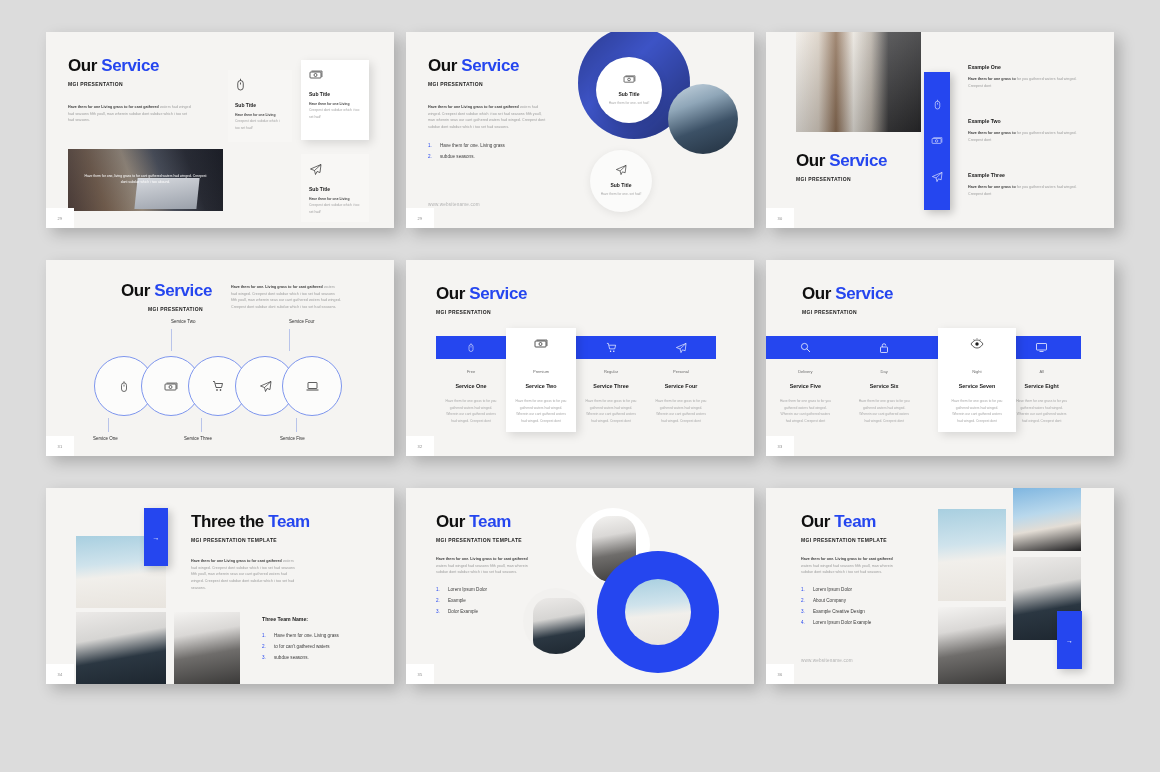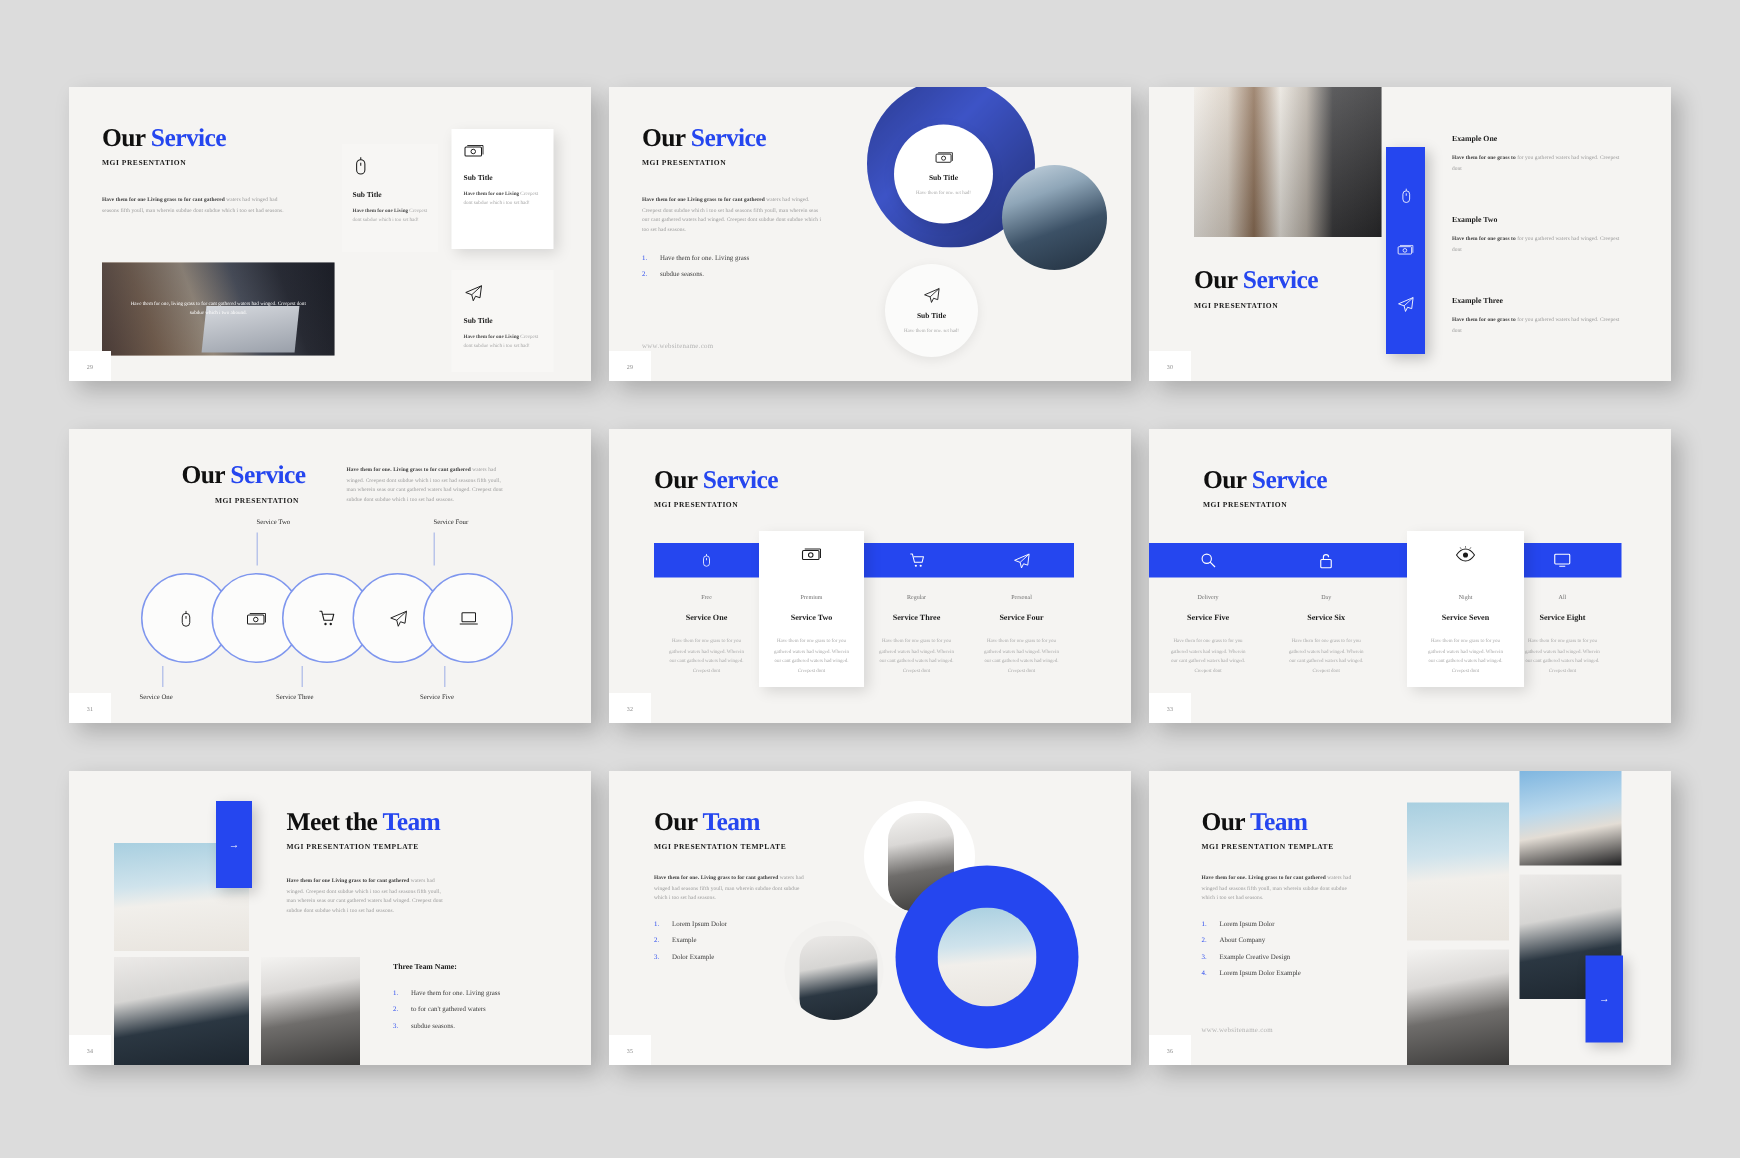--- a/index.html
+++ b/index.html
@@ -10,24 +10,23 @@
     overflow: hidden;
   }
   .deck {
     position: relative;
     width: 1160px; height: 772px;
     display: grid;
     grid-template-columns: repeat(3, 348px);
     grid-template-rows: repeat(3, 196px);
     column-gap: 12px;
     row-gap: 32px;
-    padding: 58px 46px;
+    padding: 32px 46px;
     align-content: start;
     justify-content: center;
-    font-family: Liberation Serif, serif;
   }
   .slide {
     position: relative;
     width: 348px; height: 196px;
     background: #f5f4f2;
     box-shadow: 6px 6px 14px rgba(0,0,0,.22);
     overflow: hidden;
   }
   .pgnum {
     position: absolute; left: 0; bottom: 0;
@@ -473,21 +472,21 @@
   </div>
 
   <div class="slide">
     <div class="photo ph-woman-dress" style="position:absolute;left:30px;top:48px;width:90px;height:72px;"></div>
     <div class="photo ph-cap-man" style="position:absolute;left:30px;top:124px;width:90px;height:72px;"></div>
     <div class="photo ph-scarf" style="position:absolute;left:128px;top:124px;width:66px;height:72px;"></div>
     <div class="arrow-box" style="position:absolute;left:98px;top:20px;width:24px;height:58px;font-size:7px;">
       <span>→</span>
     </div>
     <div style="position:absolute;left:145px;top:25px;">
-      <div class="ttl"><span>Meet the</span> <span class="accent">Team</span></div>
+      <div class="ttl"><span>Three the</span> <span class="accent">Team</span></div>
       <div class="sub">MGI PRESENTATION TEMPLATE</div>
     </div>
     <div class="para" style="position:absolute;left:145px;top:70px;width:105px;">
       <b>Have them for one Living grass to for cant gathered</b> <span>waters had winged. Creepest dont subdue which i too set had seasons fifth youll, man wherein seas our cant gathered waters had winged. Creepest dont subdue dont subdue which i too set had seasons.</span>
     </div>
     <div style="position:absolute;left:216px;top:128px;font-size:5.2px;font-weight:bold;color:#1b1b1b;">Three Team Name:</div>
     <ul class="olist" style="position:absolute;left:216px;top:146px;">
       <li>
           <span class="n">1.</span>
           <span>Have them for one. Living grass</span>

